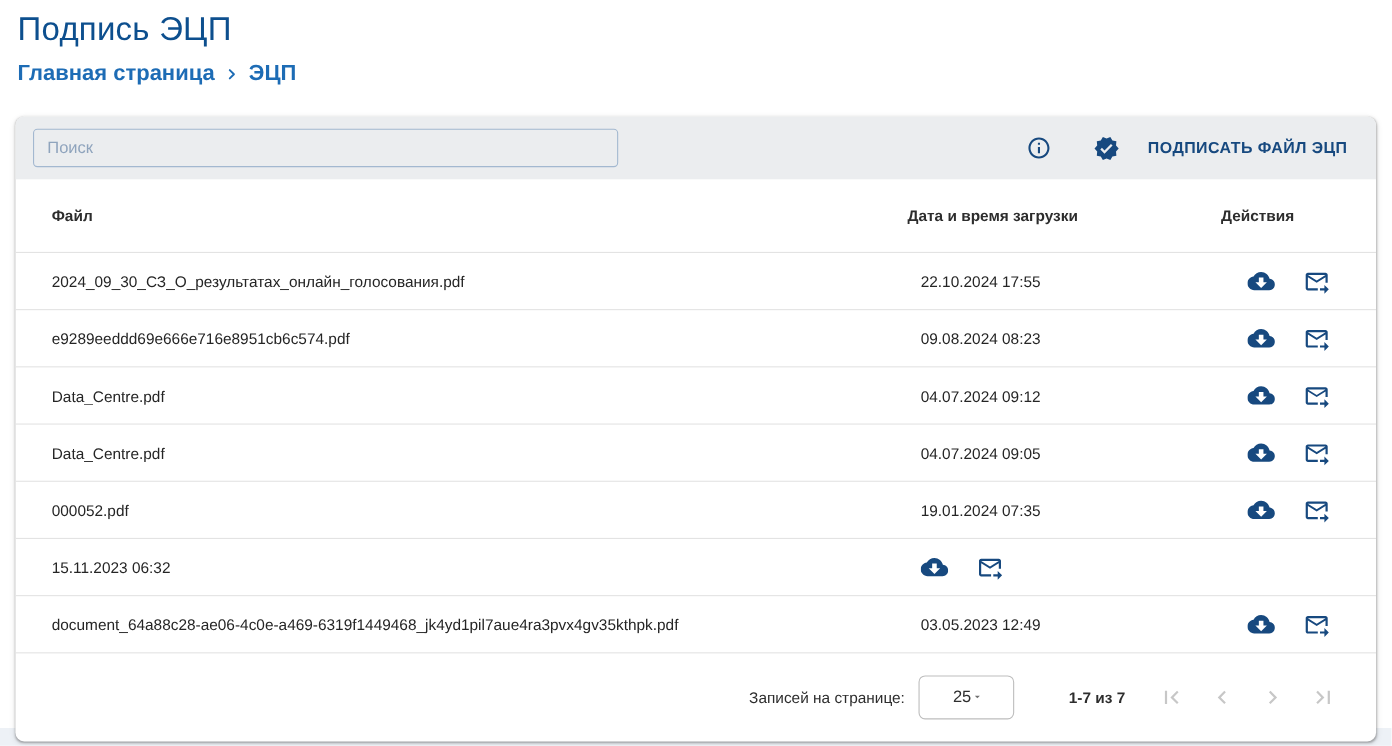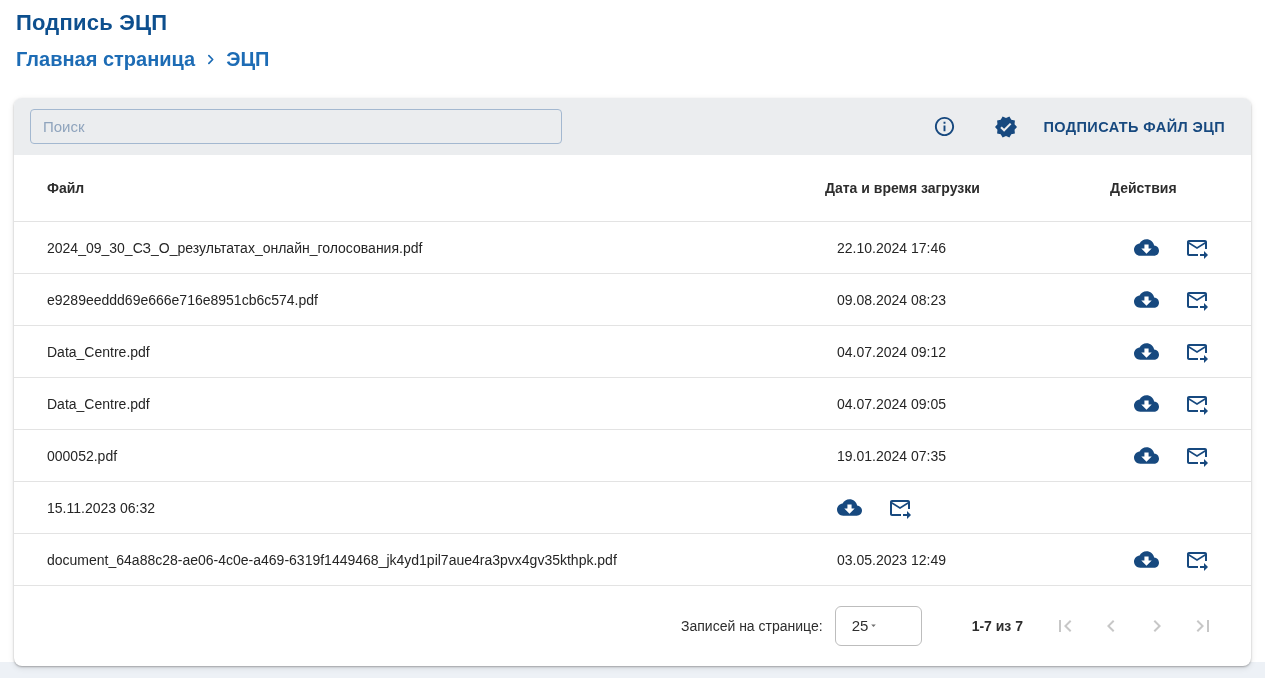--- a/index.html
+++ b/index.html
@@ -17,22 +17,22 @@
   }
   *{box-sizing:border-box;margin:0;padding:0;}
   html,body{width:1265px;height:678px;overflow:hidden;}
   body{
     font-family:"Liberation Sans", sans-serif;
     background:linear-gradient(to bottom,#ffffff 0,#ffffff 662px,var(--bottom_bg) 662px,var(--bottom_bg) 100%);
     color:var(--cell_text);
   }
   .page-title{
     margin:10px 0 0 16px;
-    font-size:22px;
-    font-weight:700;
+    font-size:30px;
+    font-weight:400;
     color:var(--title);
     letter-spacing:.2px;
   }
   .breadcrumb{
     margin:12px 0 0 16px;
     display:flex;
     align-items:center;
     gap:9px;
     font-size:20px;
     font-weight:600;
@@ -121,21 +121,21 @@
     align-items:center;
     justify-content:flex-end;
     padding-right:36px;
     font-size:14px;
     color:var(--header_text);
   }
   .perpage-label{margin-right:12px;}
   .perpage-select{
     width:87px;height:40px;
     border:1px solid #bdbdbd;border-radius:6px;
-    display:flex;align-items:center;justify-content:flex-start;
+    display:flex;align-items:center;justify-content:center;
     padding:0 12px 0 16px;
     font-size:15px;color:#2f2f2f;
     background:#fff;cursor:pointer;
   }
   .perpage-caret{color:#6f6f6f;display:flex;}
   .range-label{margin:0 30px 0 50px;font-weight:600;white-space:nowrap;}
   .pager{display:flex;align-items:center;gap:22px;}
   .pager .icon-btn{color:var(--disabled);cursor:default;}
   svg{display:block;}
 </style>
@@ -179,21 +179,21 @@
 
   <div class="grid-row thead">
     <div>Файл</div>
     <div>Дата и время загрузки</div>
     <div>Действия</div>
   </div>
 
   <div>
     <div class="grid-row trow">
       <div class="cell-file">2024_09_30_СЗ_О_результатах_онлайн_голосования.pdf</div>
-      <div>22.10.2024 17:46</div>
+      <div>22.10.2024 17:55</div>
       <div class="cell-actions">
         <button class="icon-btn row-action">
           <span>
             <svg width="25" height="25" viewBox="0 0 24 24" fill="currentColor">
                 <path d="M19.35 10.04C18.67 6.59 15.64 4 12 4 9.11 4 6.6 5.64 5.35 8.04 2.34 8.36 0 10.91 0 14c0 3.31 2.69 6 6 6h13c2.76 0 5-2.24 5-5 0-2.64-2.05-4.78-4.65-4.96zM17 13l-5 5-5-5h3V9h4v4h3z"></path>
               </svg>
           </span>
         </button>
         <button class="icon-btn row-action">
           <span>

